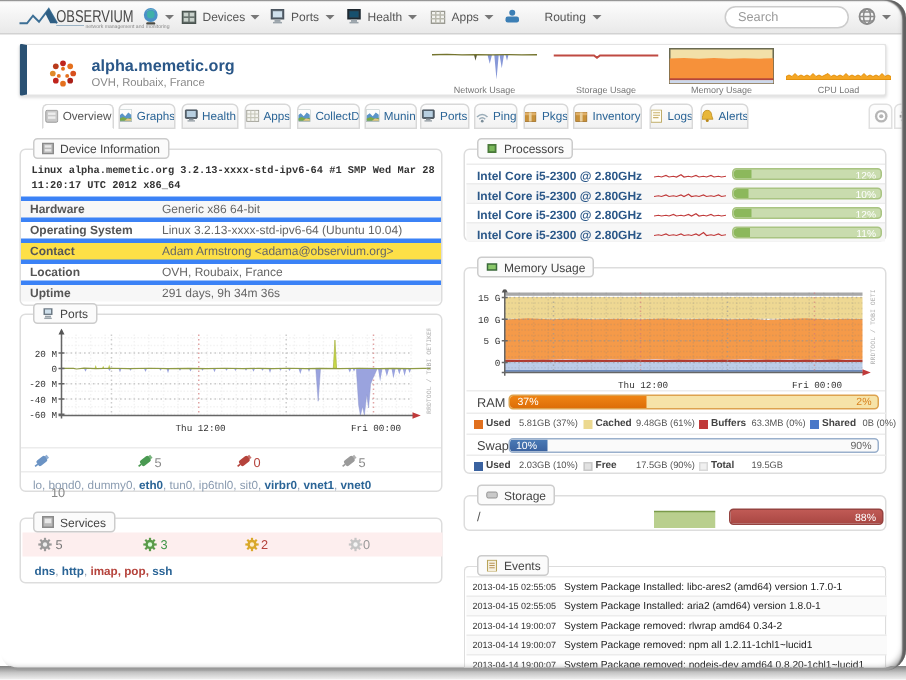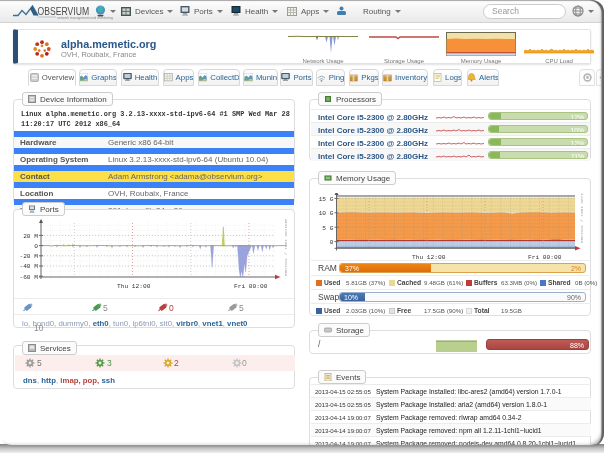--- a/index.html
+++ b/index.html
@@ -30,21 +30,21 @@
 display:flex;align-items:center;justify-content:center;padding:0 1px;color:#2a6496;background:linear-gradient(#fdfdfd,#f2f2f2);white-space:nowrap;overflow:hidden;}
 .tab.active{background:#fff;color:#555;border-bottom-color:#fff;}
 .ti{margin-right:3px;flex:none;}
 .gearbtn{position:absolute;top:0;width:16px;height:17px;border:1px solid #e0e0e0;border-radius:4px 4px 0 0;background:#fdfdfd;display:flex;align-items:center;justify-content:center;}
 
 .panel{position:absolute;background:#fff;border:1px solid #ddd;border-radius:4px;}
 .plabel{position:absolute;top:-8px;left:8px;height:14px;background:#fbfbfb;border:1px solid #ccc;border-radius:3px;
 font-size:8px;color:#444;display:flex;align-items:center;padding:0 5px;z-index:3;}
 .plabel .pico{display:inline-block;width:8px;height:8px;margin-right:4px;}
 table.kv{border-collapse:collapse;width:100%;font-size:8px;color:#666;}
-table.kv td{border-top:6px solid #3b82f6;padding:1px 6px;height:10px;}
+table.kv td{border-top:3px solid #3b82f6;padding:1px 6px;height:10px;}
 table.kv td.k{font-weight:bold;color:#555;width:88px;}
 .mono{font-family:"Liberation Mono",monospace;font-size:6.9px;color:#333;font-weight:bold;}
 a{color:#2a6496;text-decoration:none;}
 .cpurow{position:absolute;left:1px;width:279px;height:13px;border-top:1px solid #ececec;}
 .cpurow .cpn{position:absolute;left:7px;top:2.5px;font-size:8px;font-weight:bold;color:#2a5788;}
 .cpurow .spark{position:absolute;left:125px;top:2px;}
 .cpurow .cbar{position:absolute;left:177px;top:2px;width:100px;height:8px;background:#c9dcae;border:1px solid #a9c482;border-radius:3px;overflow:hidden;display:block;}
 .cpurow .cfill{position:absolute;left:0;top:0;height:100%;background:#8cb85c;border-radius:3px 0 0 3px;display:block;}
 .cpurow .cpct{position:absolute;right:3px;top:0.5px;font-size:6.8px;color:#fff;}
 .memrow{position:absolute;left:1px;width:279px;height:14px;border-top:1px solid #ececec;}

